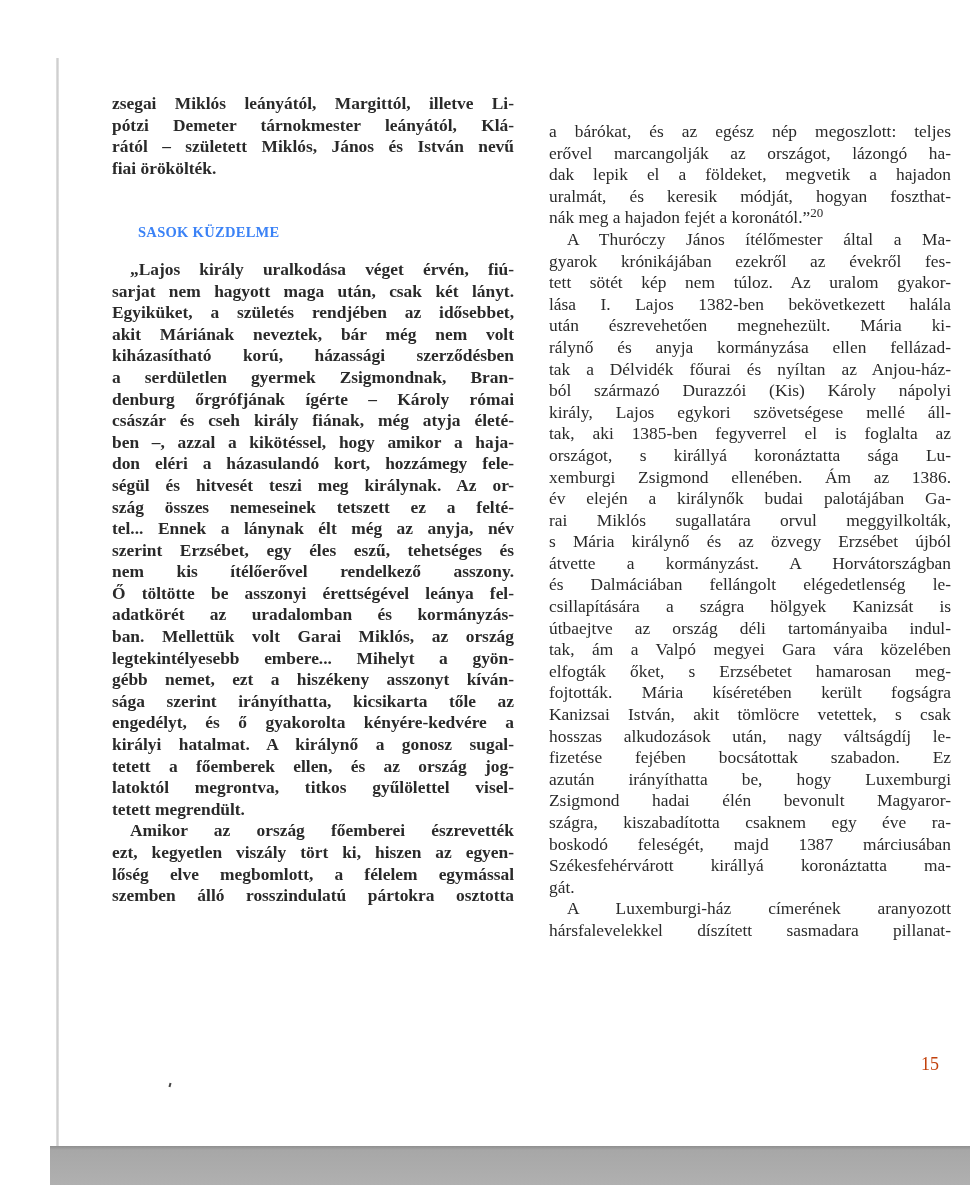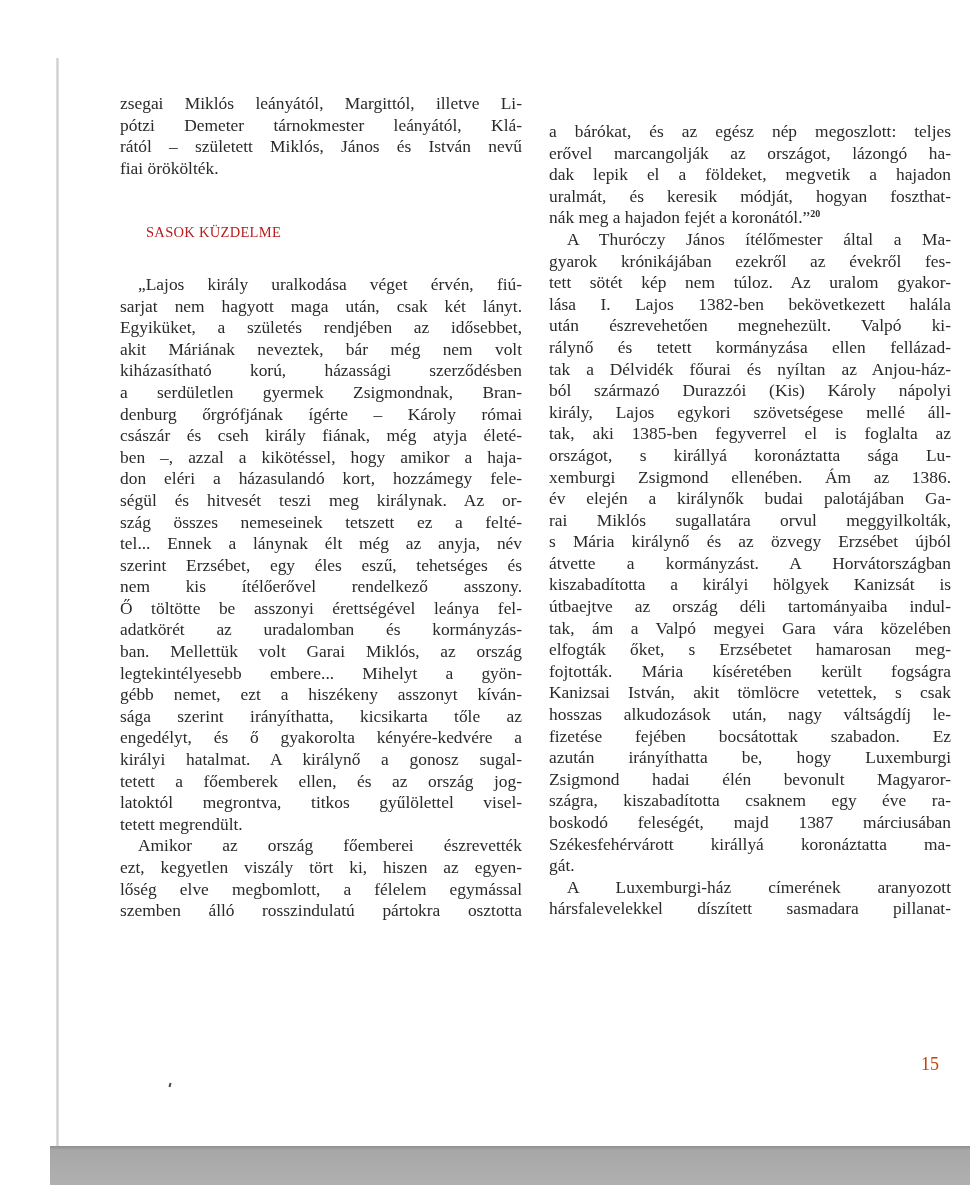--- a/index.html
+++ b/index.html
@@ -31,45 +31,44 @@
       height: 39px;
       background: linear-gradient(to bottom, #8e8e8e 0px, #a7a7a7 4px, #b0b0b0 100%);
     }
     .column {
       position: absolute;
       top: 93px;
       font-size: 17.4px;
       line-height: 21.6px;
       text-align: justify;
     }
-    .col-left { left: 120px; width: 402px; }
+    .col-left { left: 112px; width: 402px; font-weight: bold; }
     .col-right { left: 549px; width: 402px; margin-top: 28px; }
     .line {
       display: block;
       white-space: nowrap;
       text-align-last: justify;
       height: 21.6px;
     }
     .line.last { text-align-last: left; }
     .line.indent { padding-left: 18px; }
     .heading {
       display: block;
       font-size: 14.5px;
       letter-spacing: 0.3px;
       height: 21.6px;
       margin-top: 43px;
-      margin-bottom: 30px;
+      margin-bottom: 15px;
       padding-left: 26px;
-      color: #b91c1c;
+      color: #3b82f6;
     }
     sup.fn {
-      font-size: 10px;
+      font-size: 13px;
       vertical-align: 6px;
       line-height: 0;
-      font-weight: bold;
     }
     .page-number {
       position: absolute;
       left: 921px;
       top: 1054px;
       font-size: 18px;
       color: #c2410c;
     }
     .speck {
       position: absolute;
@@ -140,33 +139,34 @@
     <span class="line">dak lepik el a földeket, megvetik a hajadon</span>
     <span class="line">uralmát, és keresik módját, hogyan foszthat-</span>
     <span class="line last"><span>nák meg a hajadon fejét a koronától.”</span><sup class="fn">20</sup></span>
   </div>
 
   <div>
     <span class="line indent">A Thuróczy János ítélőmester által a Ma-</span>
     <span class="line">gyarok krónikájában ezekről az évekről fes-</span>
     <span class="line">tett sötét kép nem túloz. Az uralom gyakor-</span>
     <span class="line">lása I. Lajos 1382-ben bekövetkezett halála</span>
-    <span class="line">után észrevehetően megnehezült. Valpó ki-</span>
-    <span class="line">rálynő és tetett kormányzása ellen fellázad-</span>
+    <span class="line">után észrevehetően megnehezült. Mária ki-</span>
+    <span class="line">rálynő és anyja kormányzása ellen fellázad-</span>
     <span class="line">tak a Délvidék főurai és nyíltan az Anjou-ház-</span>
     <span class="line">ból származó Durazzói (Kis) Károly nápolyi</span>
     <span class="line">király, Lajos egykori szövetségese mellé áll-</span>
     <span class="line">tak, aki 1385-ben fegyverrel el is foglalta az</span>
     <span class="line">országot, s királlyá koronáztatta sága Lu-</span>
     <span class="line">xemburgi Zsigmond ellenében. Ám az 1386.</span>
     <span class="line">év elején a királynők budai palotájában Ga-</span>
     <span class="line">rai Miklós sugallatára orvul meggyilkolták,</span>
     <span class="line">s Mária királynő és az özvegy Erzsébet újból</span>
     <span class="line">átvette a kormányzást. A Horvátországban</span>
-    <span class="line">kiszabadította a királyi hölgyek Kanizsát is</span>
+    <span class="line">és Dalmáciában fellángolt elégedetlenség le-</span>
+    <span class="line">csillapítására a szágra hölgyek Kanizsát is</span>
     <span class="line">útbaejtve az ország déli tartományaiba indul-</span>
     <span class="line">tak, ám a Valpó megyei Gara vára közelében</span>
     <span class="line">elfogták őket, s Erzsébetet hamarosan meg-</span>
     <span class="line">fojtották. Mária kíséretében került fogságra</span>
     <span class="line">Kanizsai István, akit tömlöcre vetettek, s csak</span>
     <span class="line">hosszas alkudozások után, nagy váltságdíj le-</span>
     <span class="line">fizetése fejében bocsátottak szabadon. Ez</span>
     <span class="line">azután irányíthatta be, hogy Luxemburgi</span>
     <span class="line">Zsigmond hadai élén bevonult Magyaror-</span>
     <span class="line">szágra, kiszabadította csaknem egy éve ra-</span>

